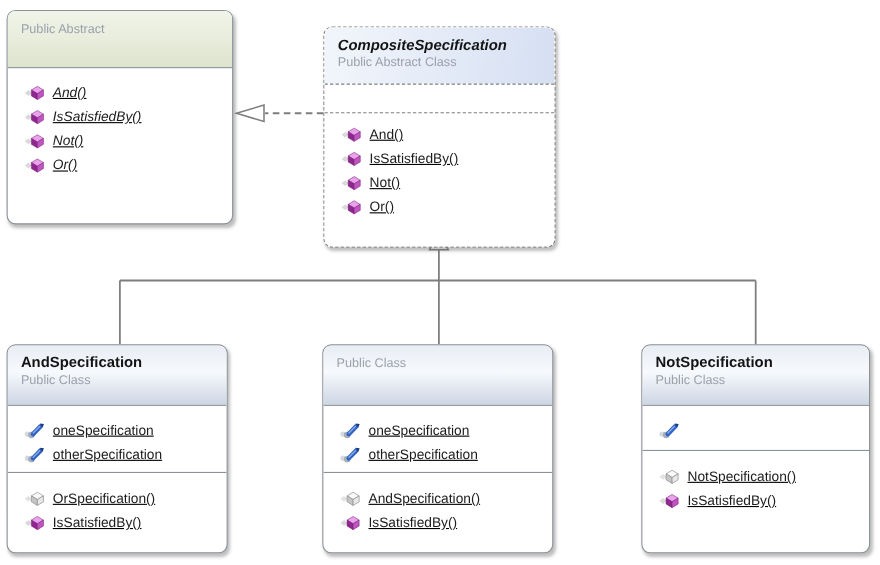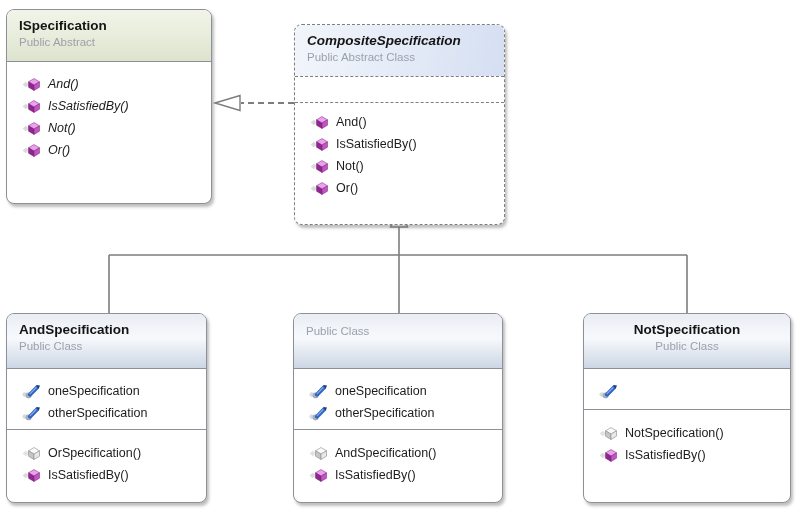--- a/index.html
+++ b/index.html
@@ -22,39 +22,39 @@
   .hdr-abstract  { background:linear-gradient(100deg,#f2f6fb 0%,#e3eaf7 55%,#d5dff2 100%); }
   .hdr-class     { background:linear-gradient(180deg,#e9edf4 0%,#f7f9fc 45%,#ccd6e4 100%); }
 
   .title { font-size:13.5px; font-weight:700; color:#141414; white-space:nowrap; }
   .title.italic { font-style:italic; }
   .subtitle { font-size:11.5px; color:#9ba1ab; margin-top:3px; white-space:nowrap; }
 
   .sep { border-top:1px solid #8c9198; height:0; }
   .uml-box.abstract .sep { border-top:1px dashed #7e7e7e; }
 
-  .members { box-sizing:border-box; padding-left:15px; padding-right:20px; }
+  .members { box-sizing:border-box; padding-left:15px; padding-right:20px;text-decoration:underline; }
   .member { display:flex; align-items:center; height:22px; font-size:12.5px; color:#1c1c1c; white-space:nowrap; }
   .member .icon { width:19px; height:15px; margin-right:7px; flex:none; }
   .member.italic span { font-style:italic; }
 
   
   #box-ispec      { left:6px;   top:9px;   width:206px; height:195px; }
   #box-ispec .box-header { height:51px; }
   #box-ispec .members { padding-top:11px; }
 
   #box-composite  { left:294px; top:24px;   width:211px; height:201px; }
   #box-composite .box-header { height:51px; }
   #box-composite .empty-compartment { height:25px; }
   #box-composite .members { padding-top:8px; }
 
   .sub-box { top:313px; height:190px; }
   #box-and  { left:6px;   width:201px; }
   #box-or   { left:293px; width:210px; }
-  #box-not  { left:583px; width:208px;text-align:center; }
+  #box-not  { left:583px; width:208px; }
   .sub-box .box-header { height:54px; }
   .fields-two { height:60px; padding-top:11px; box-sizing:border-box; }
   .fields-one { height:40px; padding-top:11px; box-sizing:border-box; }
   .sub-box .methods { padding-top:12px; }
 </style>
 </head>
 <body>
 
 <svg width="0" height="0" style="position:absolute">
   <defs>
@@ -91,21 +91,20 @@
       <polygon points="399,209 390.5,227 407.5,227" fill="#ffffff" stroke-width="1.4"></polygon>
       <path d="M399 227 V313"></path>
       <path d="M109 255 H687"></path>
       <path d="M109 255 V313"></path>
       <path d="M687 255 V313"></path>
     </g>
   </svg>
 
   <div class="uml-box" id="box-ispec">
     <div class="box-header hdr-interface">
-      <div class="title">ISpecification</div>
       <div class="subtitle">Public Abstract</div>
     </div>
     <div class="sep"></div>
     <div class="members">
       <div class="member italic">
         <svg class="icon" viewBox="0 0 19 15">
             <use href="#sym-method-purple"></use>
           </svg>
         <span>And()</span>
       </div>

